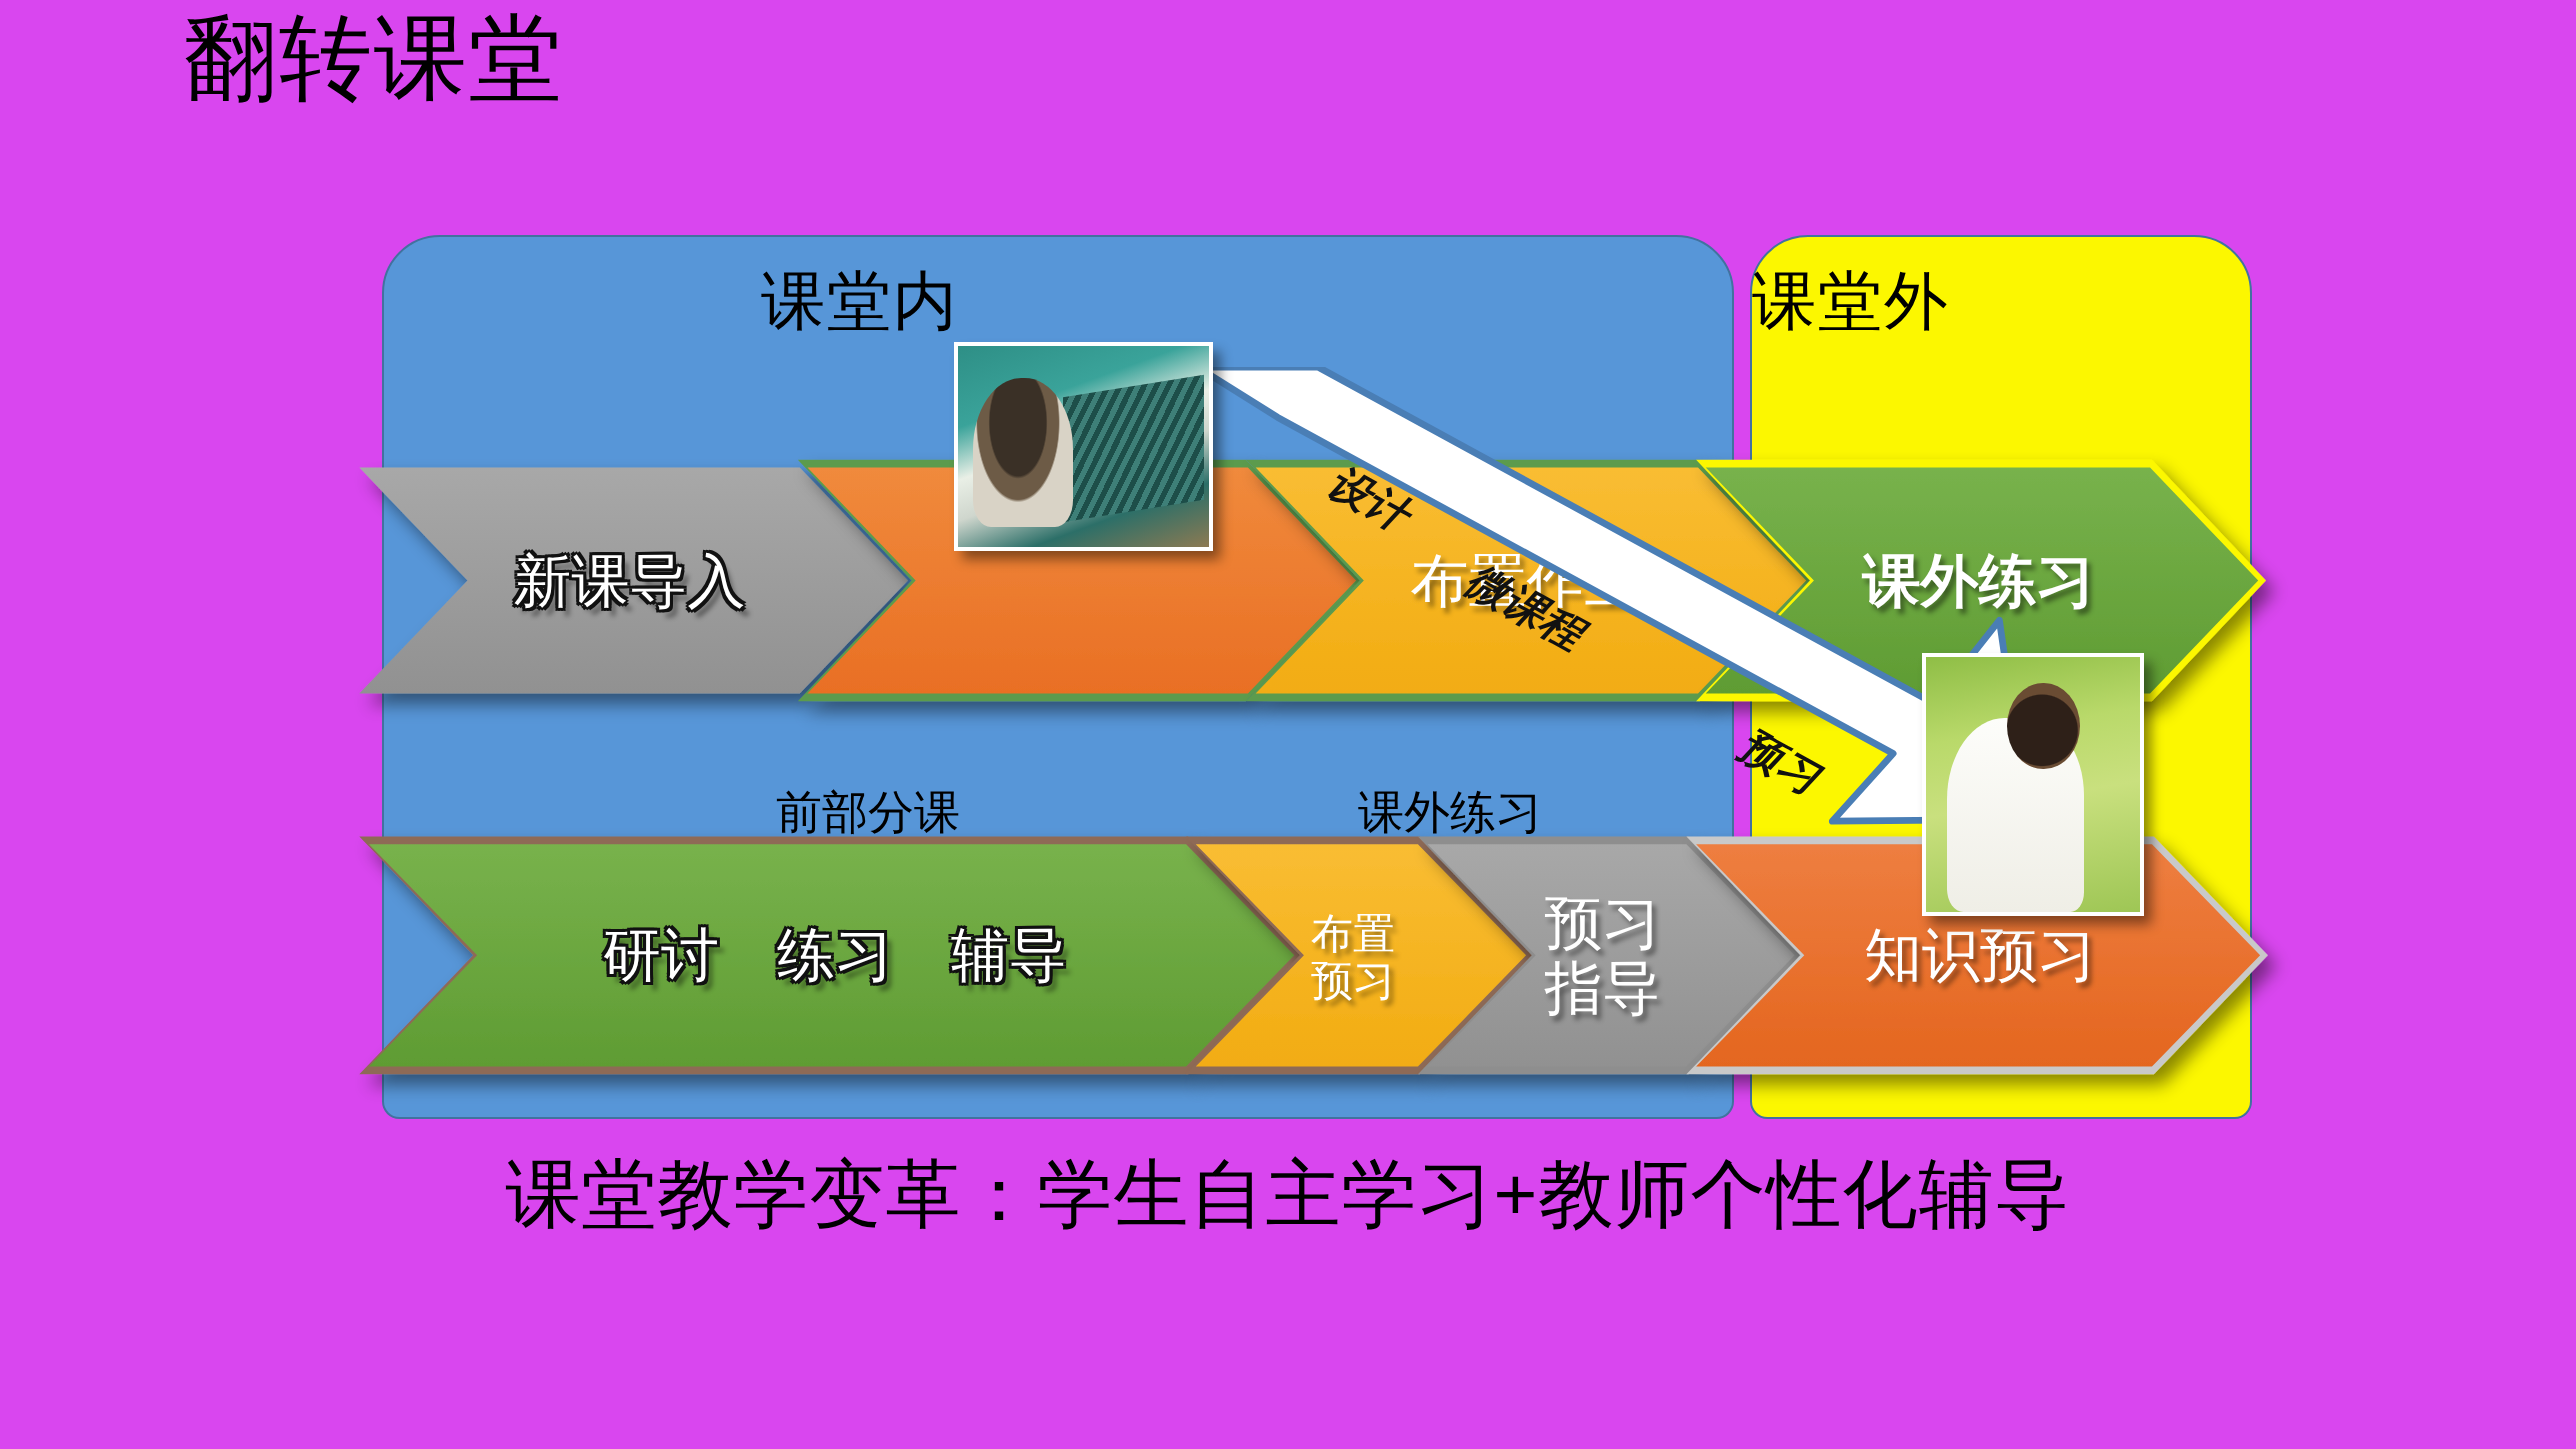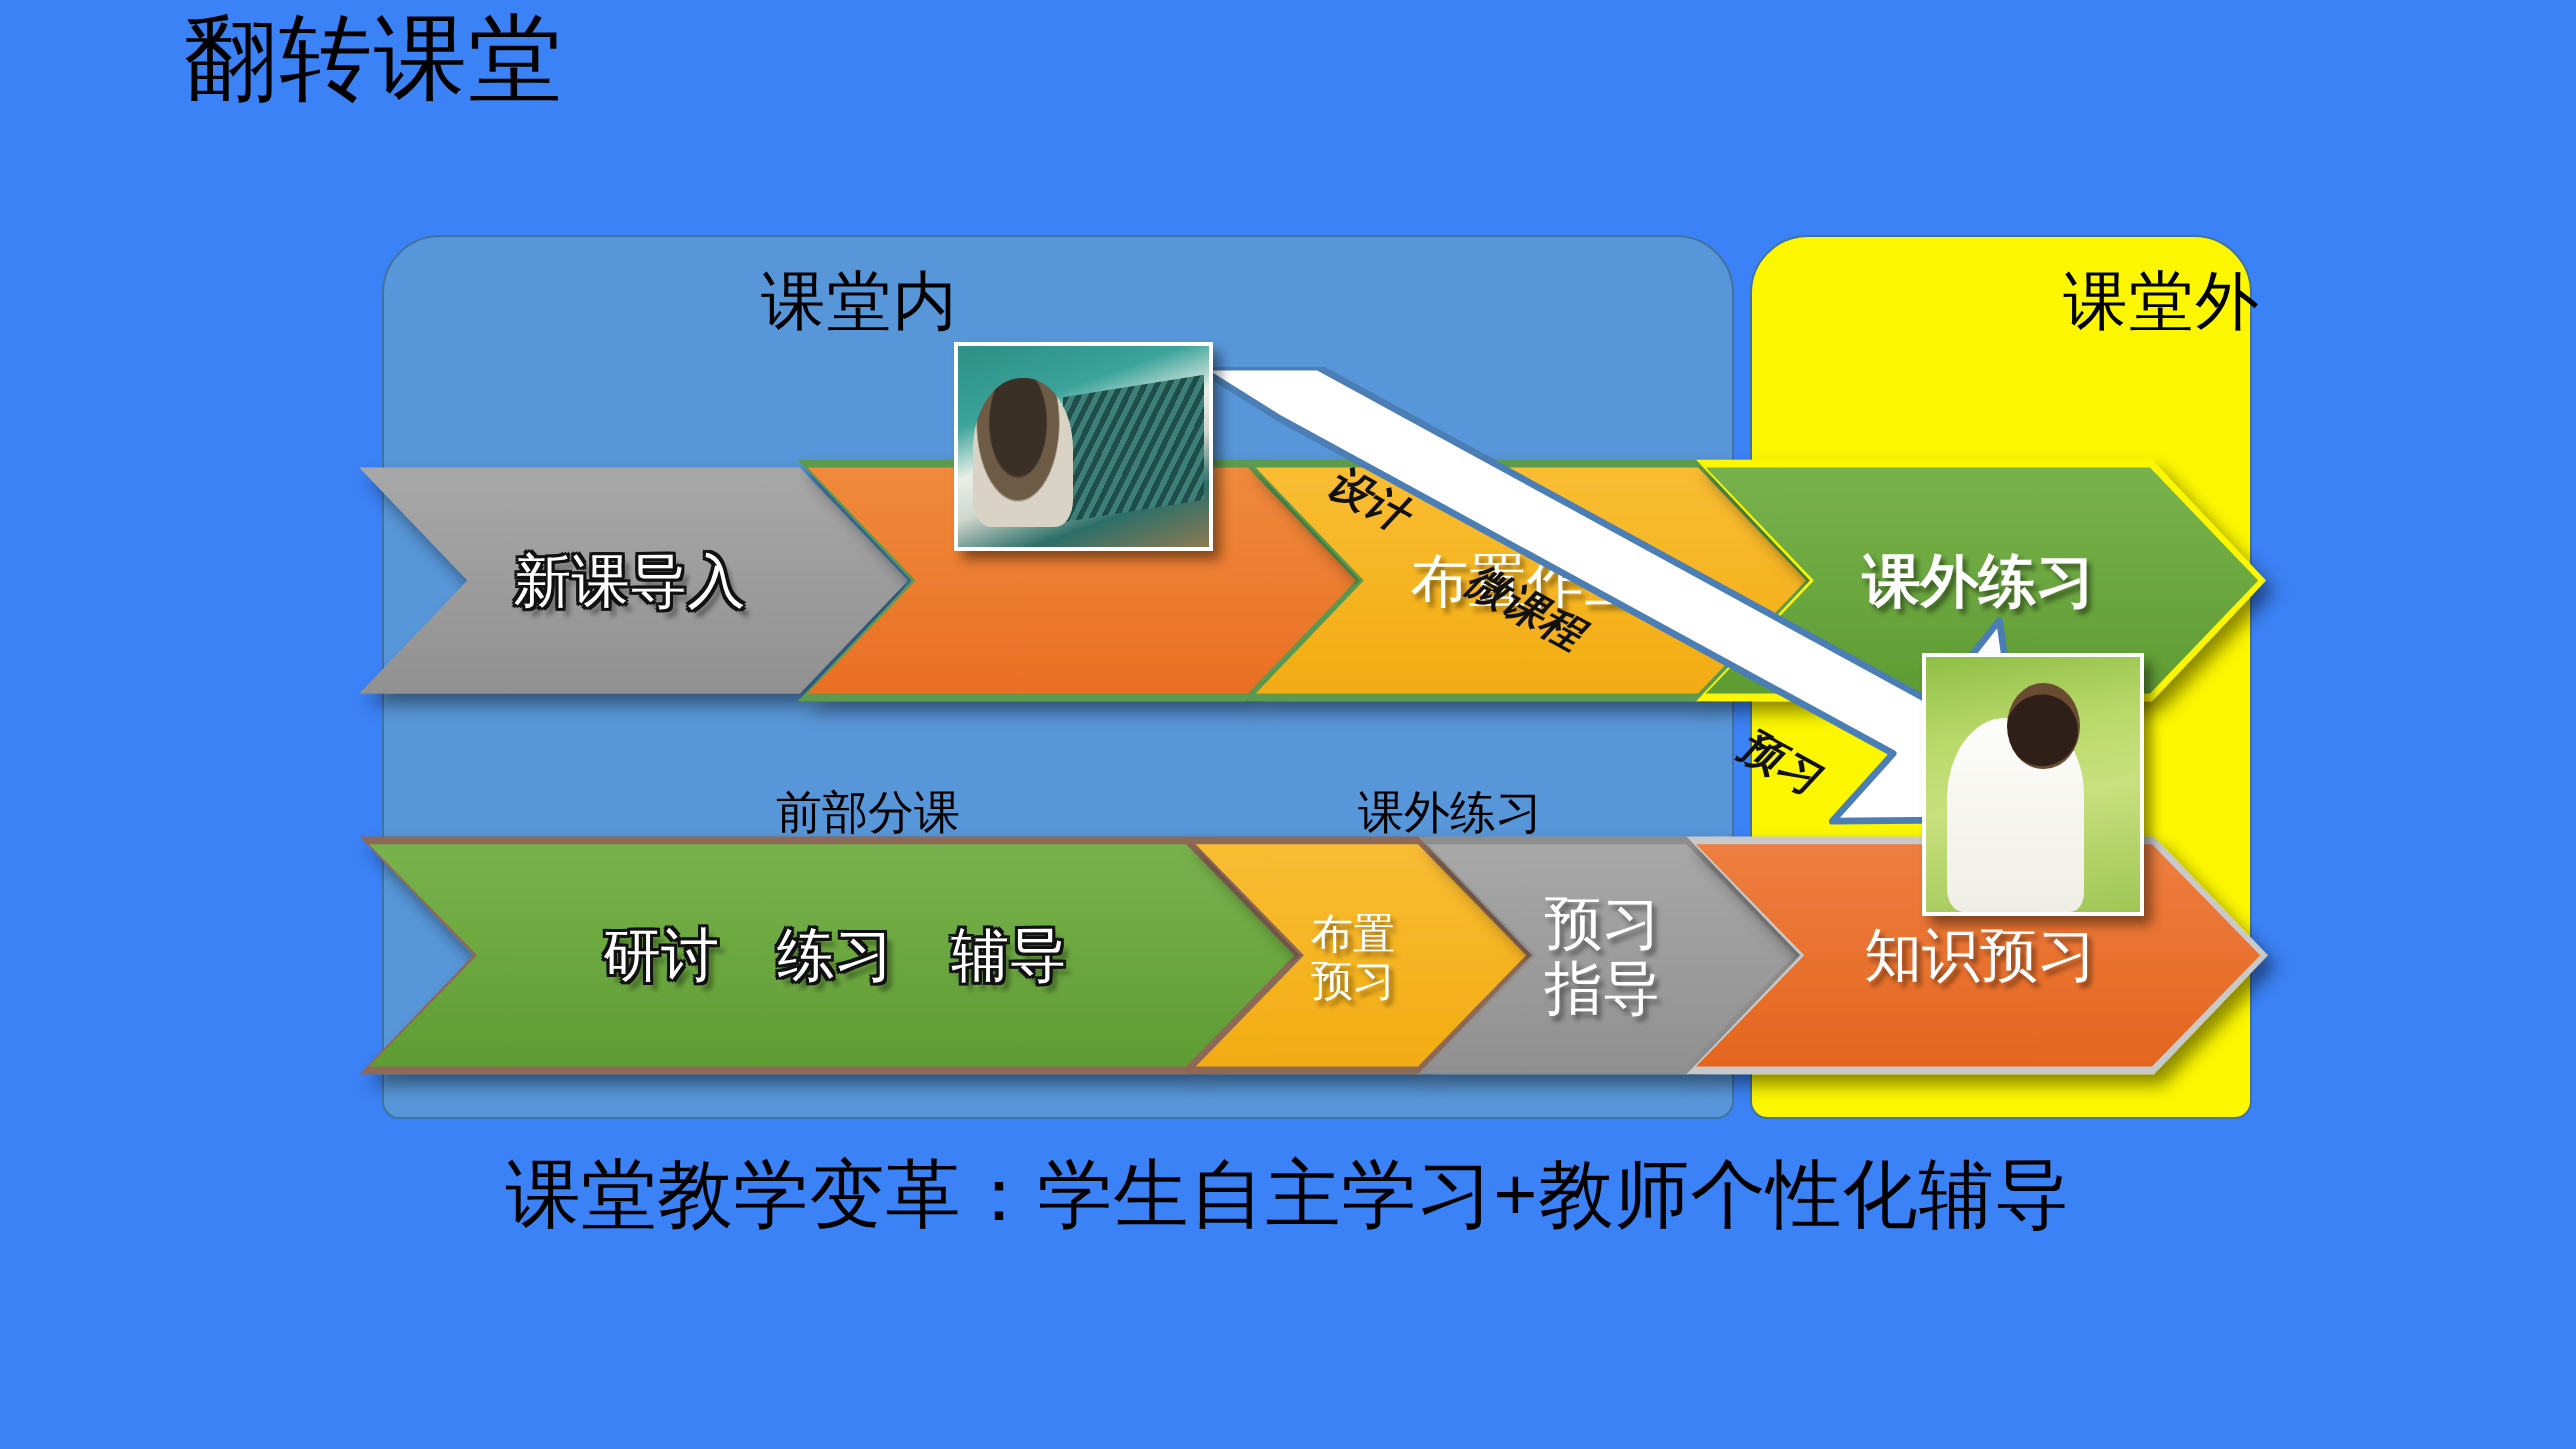--- a/index.html
+++ b/index.html
@@ -3,21 +3,21 @@
 <meta charset="utf-8">
 <style>
   html,body{margin:0;padding:0;}
   body{
     width:2576px;height:1450px;
     background:#ffffff;
     font-family:"Liberation Sans","DejaVu Sans",sans-serif;
     overflow:hidden;
     position:relative;
   }
-  .slide{position:absolute;left:0;top:0;width:2576px;height:1450px;background:#3b82f6;}
+  .slide{position:absolute;left:0;top:0;width:2576px;height:1450px;background:#d946ef;}
 
   
   .title{
     position:absolute;left:184px;top:7.7px;
     font-size:93px;line-height:1.08;
     color:#000;font-weight:400;
     letter-spacing:1.9px;
     white-space:nowrap;
   }
 
@@ -30,22 +30,22 @@
     box-sizing:border-box;
   }
   .panel-outside{
     position:absolute;left:1750px;top:235px;width:502px;height:884px;
     background:#FCF700;
     border:2.9px solid #42729F;
     border-radius:58px 58px 17.4px 17.4px;
     box-sizing:border-box;
   }
   .panel-label{
-    position:absolute;top:21px;width:100%;text-align:right;
-    font-size:64px;color:#000;letter-spacing:1.9px;padding-left:11px;
+    position:absolute;top:21px;width:100%;text-align:left;
+    font-size:64px;color:#000;letter-spacing:1.9px;
   }
   .panel-inside .panel-label{text-align:left;padding-left:377px;}
 
   
   .row{position:absolute;left:0;top:0;width:2576px;height:1450px;pointer-events:none;}
   .chev{
     position:absolute;
     display:flex;align-items:center;
     box-sizing:border-box;
     pointer-events:auto;

